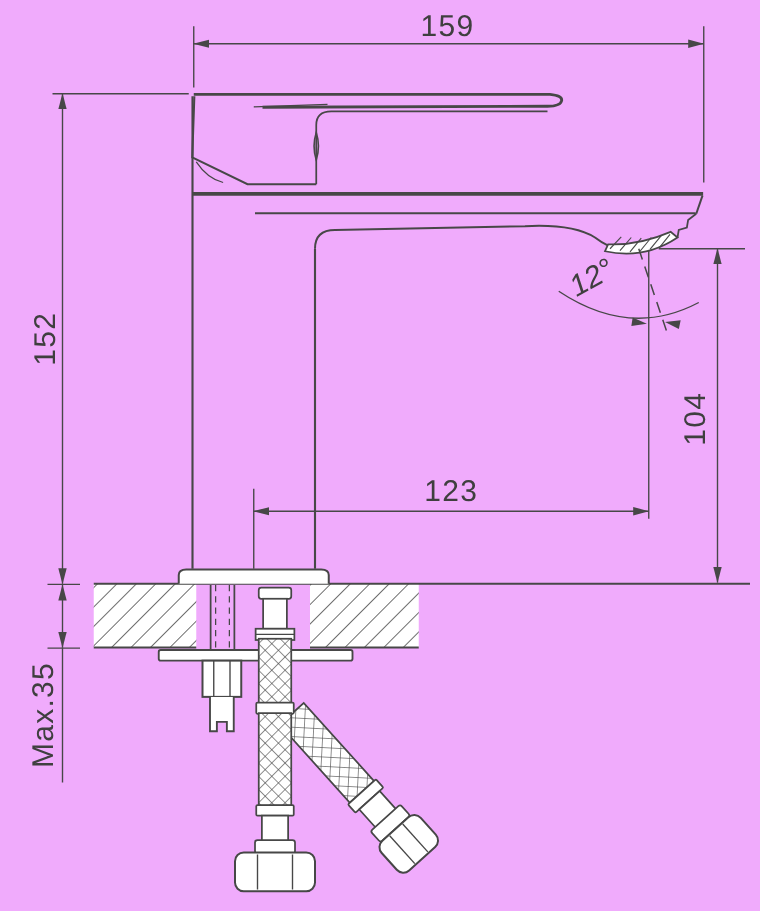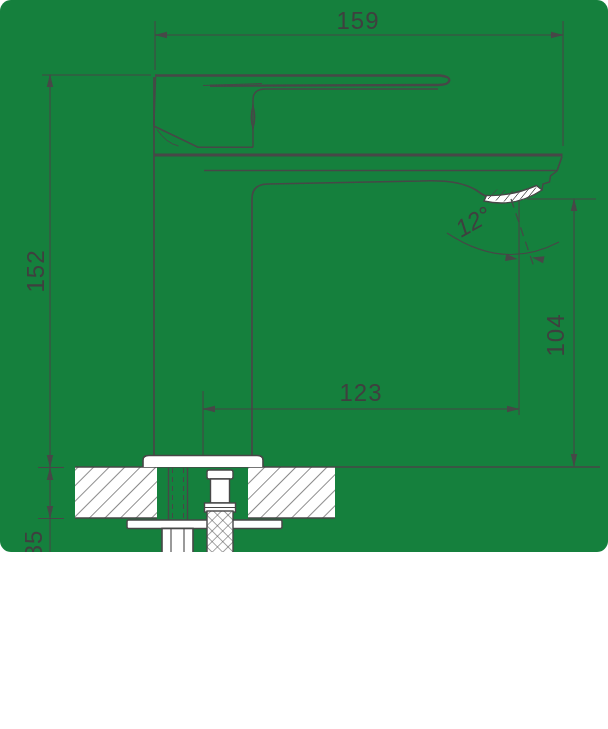--- a/index.html
+++ b/index.html
@@ -1,17 +1,17 @@
 <!DOCTYPE html>
 <html><head>
 <meta charset="utf-8">
 <style>
   html,body{margin:0;padding:0;background:#fff;}
-  .stage{width:608px;height:552px;position:relative;background:#15803d;overflow:hidden;
-         font-family:"Liberation Sans", sans-serif;border-radius:11px;}
+  .stage{width:608px;height:729px;position:relative;background:#f0abfc;overflow:hidden;
+         font-family:"Liberation Sans", sans-serif;}
   svg{display:block;}
   .dim-text{font-family:"Liberation Sans", sans-serif;font-size:24px;fill:#3f3f3f;letter-spacing:1px;}
   .dim-text-small{font-family:"Liberation Sans", sans-serif;font-size:24px;fill:#3f3f3f;font-style:italic;}
 </style>
 </head>
 <body>
 
 <div class="stage">
 <svg width="608" height="729" viewBox="0 0 608 729">
   <defs>

